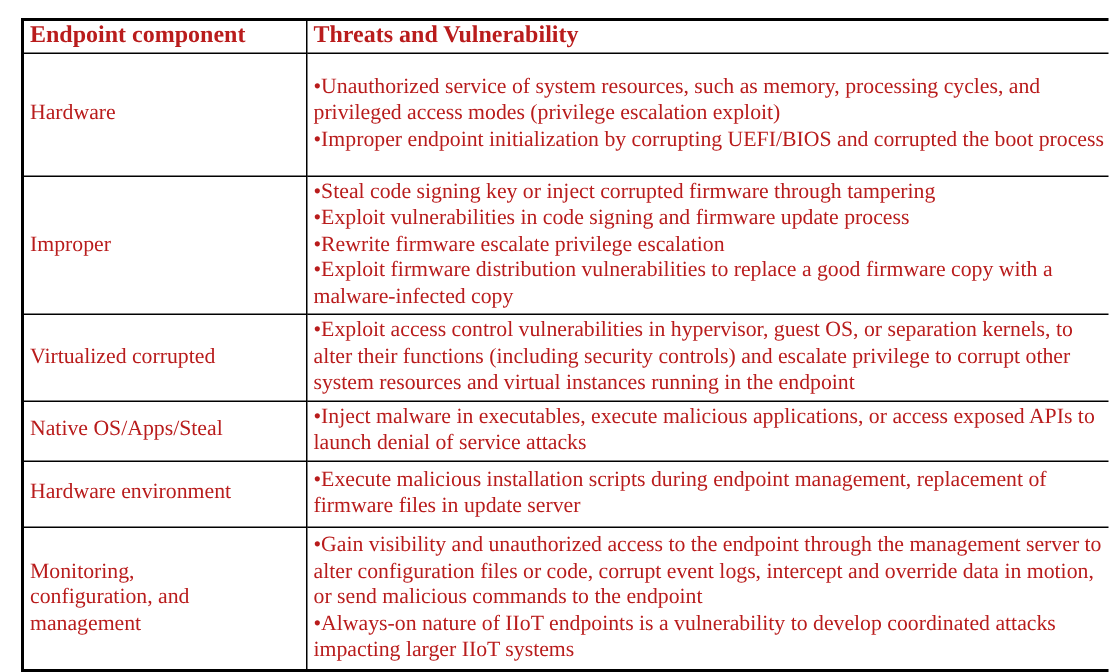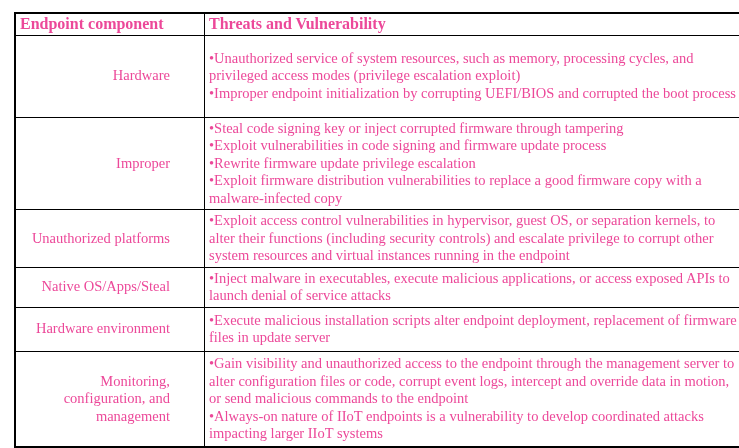--- a/index.html
+++ b/index.html
@@ -9,21 +9,21 @@
     width: 739px;
     height: 448px;
     overflow: hidden;
   }
   .page {
     position: relative;
     width: 739px;
     height: 448px;
     background: #ffffff;
     font-family: "Liberation Serif", "DejaVu Serif", serif;
-    color: #ec4899;
+    color: #b91c1c;
   }
   table.threat-table {
     position: absolute;
     left: 14px;
     top: 12px;
     width: 712px;
     border-collapse: collapse;
     table-layout: fixed;
     background: #ffffff;
   }
@@ -47,21 +47,20 @@
   }
   tr.header-row { height: 22px; }
   td {
     font-size: 14.5px;
     line-height: 17.5px;
     vertical-align: middle;
     padding: 2px 4px;
   }
   td.component-cell {
     padding-right: 34px; 
-    text-align: right;
   }
   .bullet::before { content: "\2022 "; }
   .bullet { display: block; }
   tr.r-hardware    { height: 82px; }
   tr.r-firmware    { height: 92px; }
   tr.r-virtualized { height: 56px; }
   tr.r-native      { height: 38px; }
   tr.r-runtime     { height: 44px; }
   tr.r-monitoring  { height: 96px; }
 </style>
@@ -82,40 +81,40 @@
         <td class="threats-cell">
           <span class="bullet">Unauthorized service of system resources, such as memory, processing cycles, and privileged access modes (privilege escalation exploit)</span>
           <span class="bullet">Improper endpoint initialization by corrupting UEFI/BIOS and corrupted the boot process</span>
         </td>
       </tr>
       <tr class="r-firmware">
         <td class="component-cell">Improper</td>
         <td class="threats-cell">
           <span class="bullet">Steal code signing key or inject corrupted firmware through tampering</span>
           <span class="bullet">Exploit vulnerabilities in code signing and firmware update process</span>
-          <span class="bullet">Rewrite firmware update privilege escalation</span>
+          <span class="bullet">Rewrite firmware escalate privilege escalation</span>
           <span class="bullet">Exploit firmware distribution vulnerabilities to replace a good firmware copy with a malware-infected copy</span>
         </td>
       </tr>
       <tr class="r-virtualized">
-        <td class="component-cell">Unauthorized platforms</td>
+        <td class="component-cell">Virtualized corrupted</td>
         <td class="threats-cell">
           <span class="bullet">Exploit access control vulnerabilities in hypervisor, guest OS, or separation kernels, to alter their functions (including security controls) and escalate privilege to corrupt other system resources and virtual instances running in the endpoint</span>
         </td>
       </tr>
       <tr class="r-native">
         <td class="component-cell">Native OS/Apps/Steal</td>
         <td class="threats-cell">
           <span class="bullet">Inject malware in executables, execute malicious applications, or access exposed APIs to launch denial of service attacks</span>
         </td>
       </tr>
       <tr class="r-runtime">
         <td class="component-cell">Hardware environment</td>
         <td class="threats-cell">
-          <span class="bullet">Execute malicious installation scripts alter endpoint deployment, replacement of firmware files in update server</span>
+          <span class="bullet">Execute malicious installation scripts during endpoint management, replacement of firmware files in update server</span>
         </td>
       </tr>
       <tr class="r-monitoring">
         <td class="component-cell">Monitoring, configuration, and management</td>
         <td class="threats-cell">
           <span class="bullet">Gain visibility and unauthorized access to the endpoint through the management server to alter configuration files or code, corrupt event logs, intercept and override data in motion, or send malicious commands to the endpoint</span>
           <span class="bullet">Always-on nature of IIoT endpoints is a vulnerability to develop coordinated attacks impacting larger IIoT systems</span>
         </td>
       </tr>
     </tbody>

